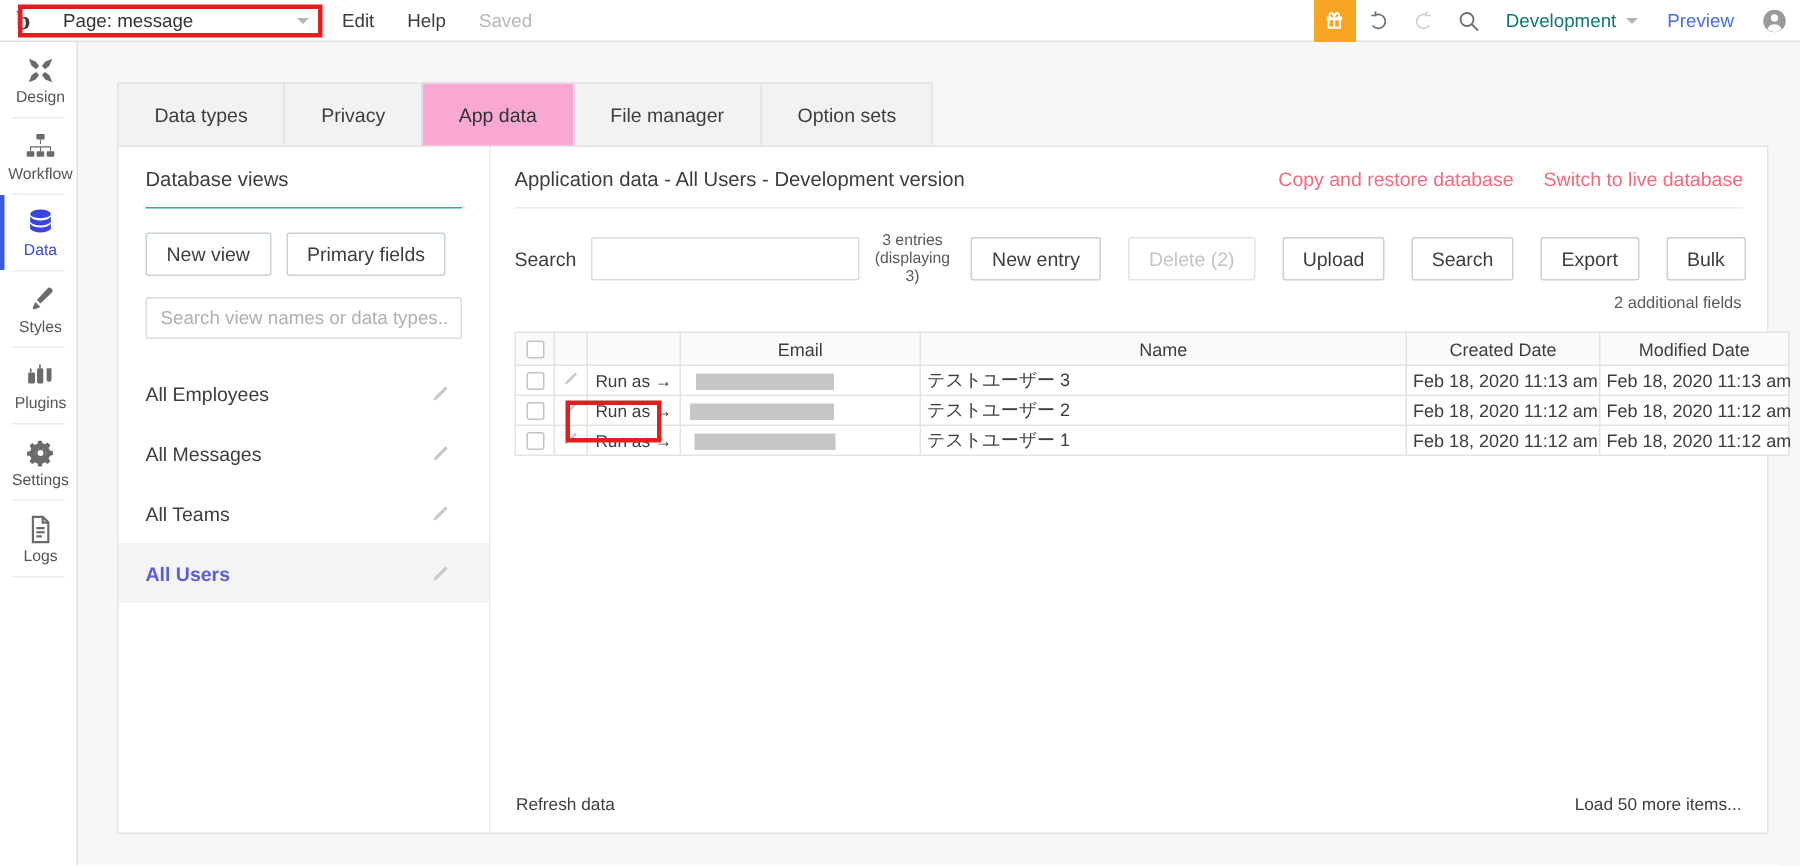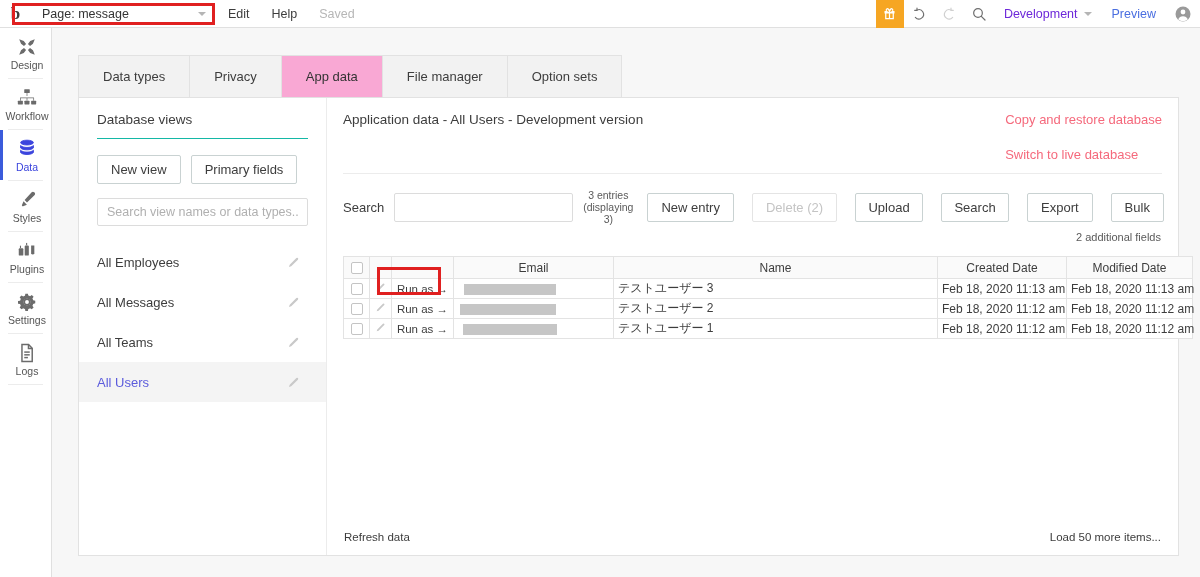--- a/index.html
+++ b/index.html
@@ -58,21 +58,21 @@
     display: flex; align-items: center; justify-content: center;
     cursor: pointer;
   }
   .icon-btn {
     width: 30px; height: 28px;
     display: flex; align-items: center; justify-content: center;
     cursor: pointer;
   }
   .env-select {
     display: flex; align-items: center; gap: 6px;
-    font-size: 12.5px; color: #6d28d9;
+    font-size: 12.5px; color: #0f766e;
     padding: 0 10px; cursor: pointer;
   }
   .preview-link {
     font-size: 12.5px; color: #4a6ee0; text-decoration: none;
     padding: 0 10px; cursor: pointer;
   }
   .avatar-btn {
     width: 34px; height: 28px;
     display: flex; align-items: center; justify-content: center;
     cursor: pointer;
@@ -178,34 +178,34 @@
     height: 40px;
     display: flex; align-items: center; justify-content: space-between;
     padding: 0 8px 0 0;
     cursor: pointer;
     font-size: 13px; color: #3d3d3d;
   }
   .view-row.selected {
     background: #f4f4f4;
     color: #5b5bdc;
     margin-left: -18px; margin-right: -18px;
-    padding-left: 18px; padding-right: 26px;
+    padding-left: 18px; padding-right: 26px; font-weight: bold;
   }
 
   
   .data {
     position: absolute; top: 0; left: 248px;
     width: 851px; height: 457px;
   }
   .data-head {
     display: flex; align-items: baseline;
     padding: 14px 16px 0 16px;
   }
   .data-title { font-size: 13.5px; color: #3d3d3d; }
-  .data-links { margin-left: auto; display: flex; gap: 20px; flex-direction: column; }
+  .data-links { margin-left: auto; display: flex; gap: 20px; }
   .data-links a {
     font-size: 13px; color: #f5697c; text-decoration: none; cursor: pointer;
   }
   .data-rule {
     margin: 11px 16px 0 16px;
     height: 1px; background: #ececec;
   }
 
   .toolbar {
     display: flex; align-items: center;

